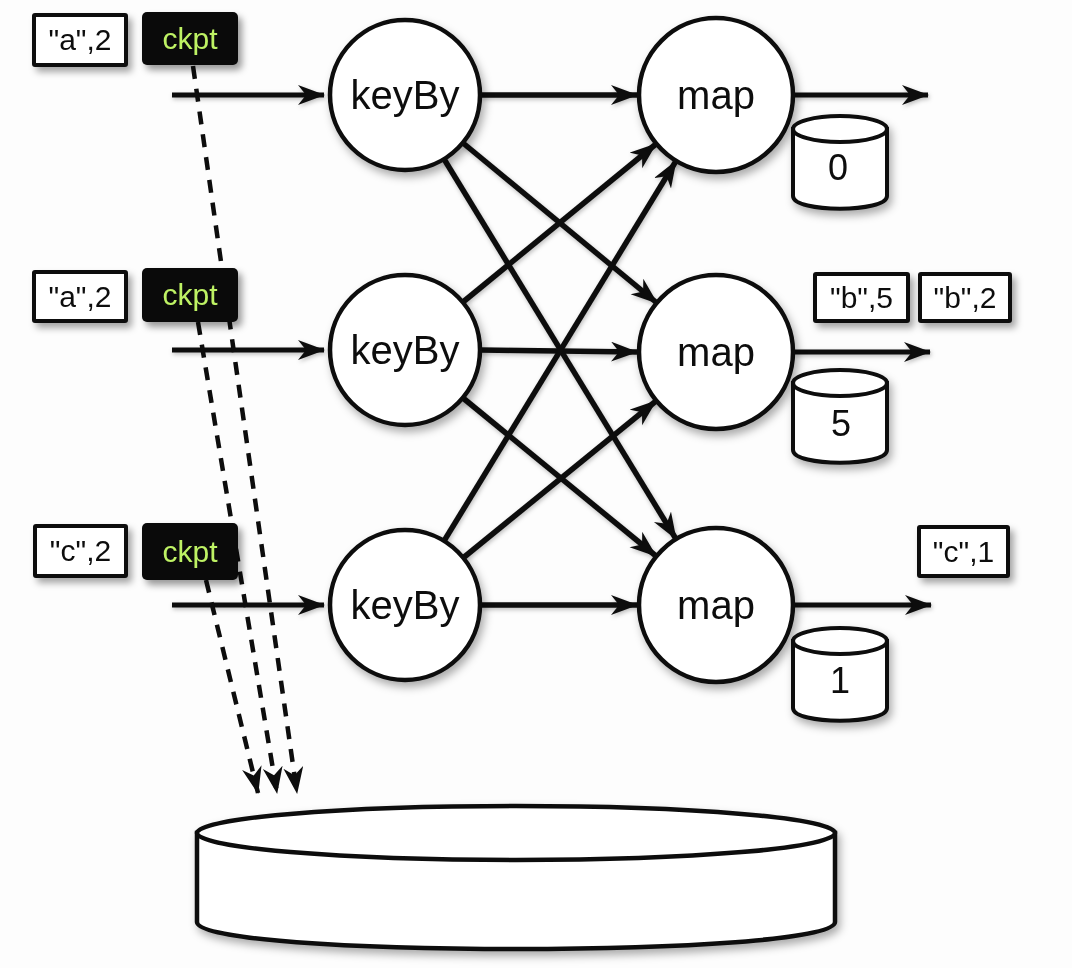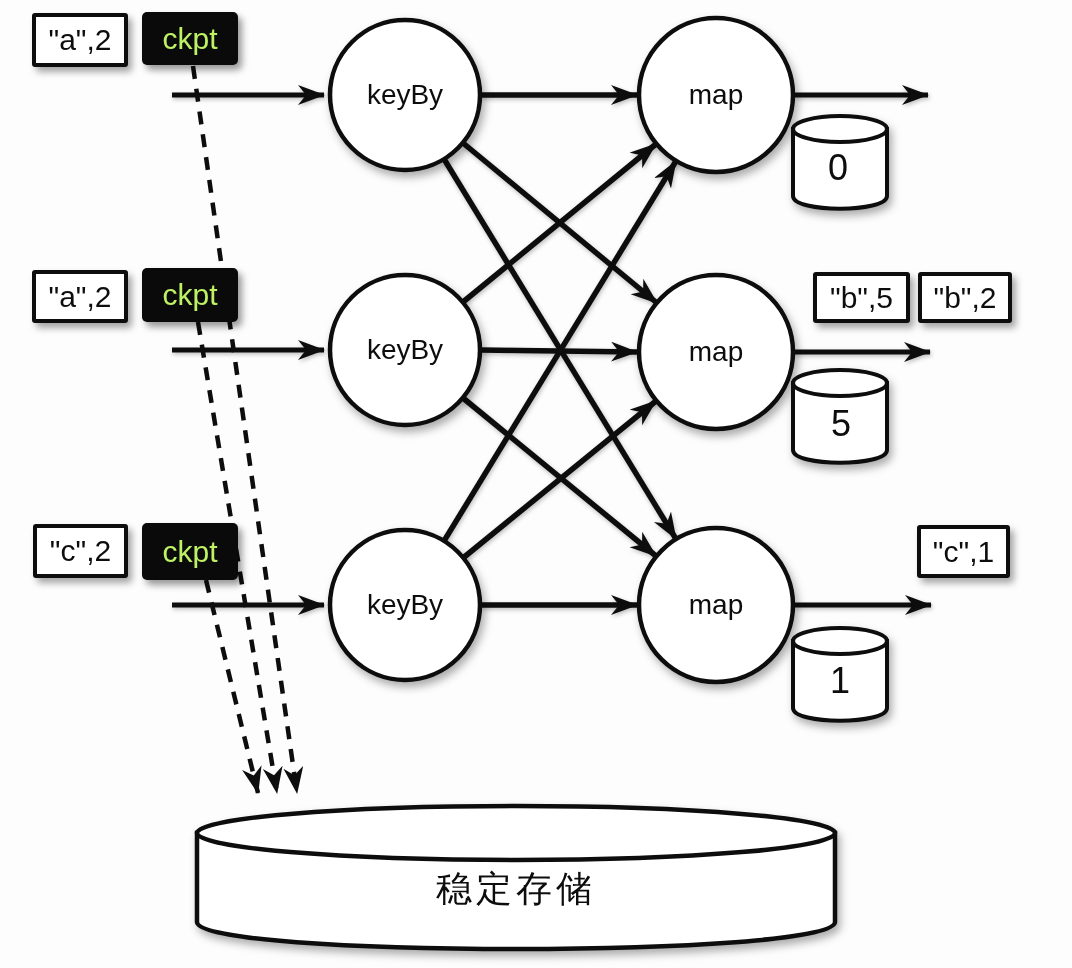--- a/index.html
+++ b/index.html
@@ -31,21 +31,21 @@
     background:#0a0a0a;
     border-radius:5px;
     display:flex;align-items:center;justify-content:center;
     font-size:30px;color:#bef264;
     box-shadow:4px 5px 7px rgba(0,0,0,0.4);
     z-index:3;
   }
   .node-label{
     position:absolute;
     transform:translate(-50%,-50%);
-    font-size:28px;color:#0d0d0d;
+    font-size:40px;color:#0d0d0d;
     z-index:3;
     white-space:nowrap;
   }
   .state-value{
     position:absolute;
     transform:translate(-50%,-50%);
     font-size:36px;color:#0d0d0d;
     z-index:3;
   }
   .storage-label{
@@ -164,15 +164,14 @@
   <div class="ckpt-box" style="left:142px;top:523px;width:96px;height:57px;">
     <span>ckpt</span>
   </div>
   <div class="node-label" style="left:405px;top:605px;">keyBy</div>
   <div class="node-label" style="left:716px;top:605px;">map</div>
   <div class="state-value" style="left:840px;top:681px;">1</div>
   <div class="tuple-box" style="left:917px;top:525px;width:93px;height:53px;">
     <span>"c",1</span>
   </div>
 
-  <div class="storage-label" style="left:516px;top:889px;">稳定存储</div>
 
 </div>
 
 </body></html>

